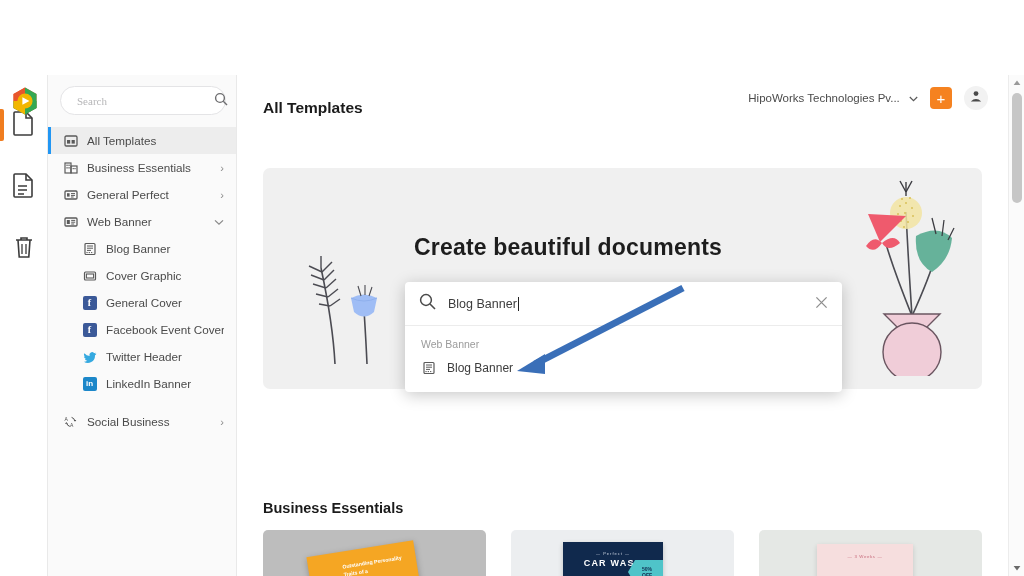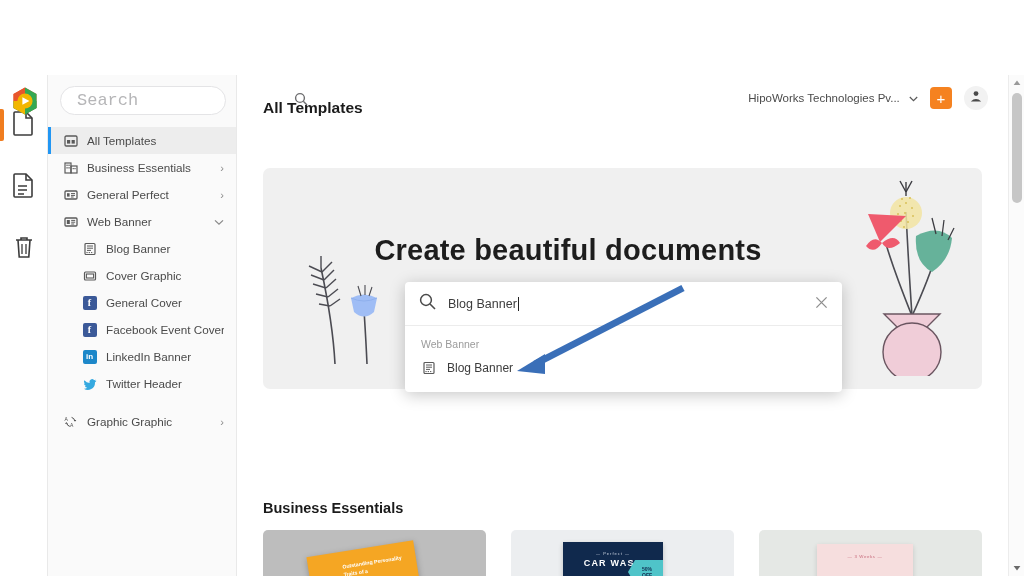--- a/index.html
+++ b/index.html
@@ -33,22 +33,22 @@
   
   .logo-wrap { position:absolute; top:86px; left:10px; width:30px; height:30px; z-index:6; }
 
   
   .topsearch {
     position:absolute; top:86px; left:60px; width:166px; height:29px;
     border:1px solid #e4e4e6; border-radius:16px; background:#fff;
     display:flex; align-items:center; padding:0 10px 0 14px;
   }
   .topsearch input {
-    border:none; outline:none; flex:1; font-size:17px; color:#555;
-    font-family:Liberation Mono, monospace; background:transparent;
+    border:none; outline:none; flex:1; font-size:11px; color:#555;
+    font-family:Liberation Serif, serif; background:transparent;
   }
   .topsearch input::placeholder { color:#b6b6b8; }
 
   
   .header-right { position:absolute; top:86px; right:36px; display:flex; align-items:center; gap:12px; z-index:6; }
   .org-name { font-size:11.5px; color:#4b4b4b; white-space:nowrap; cursor:pointer;margin-left:41px; }
   .chev-down-sm { display:inline-block; margin-left:6px; }
   .plus-btn {
     width:22px; height:22px; background:#f58220; border-radius:4px;
     display:flex; align-items:center; justify-content:center; cursor:pointer;
@@ -82,21 +82,21 @@
   
   .content { position:absolute; top:0; left:237px; width:771px; height:501px; background:#fff; overflow:hidden; }
   .page-title { font-size:15.5px; font-weight:bold; color:#1b1b1b; padding:24px 0 0 26px; }
 
   .hero {
     position:absolute; top:93px; left:26px; width:719px; height:221px;
     background:#f0f0f0; border-radius:7px; overflow:hidden;
   }
   .hero-title {
     position:absolute; top:66px; left:0; width:610px; text-align:center;
-    font-size:29px; font-weight:bold; color:#1d1d1d; letter-spacing:.2px;
+    font-size:23px; font-weight:bold; color:#1d1d1d; letter-spacing:.2px;
   }
   .deco-left { position:absolute; left:38px; top:78px; }
   .deco-right { position:absolute; right:12px; top:8px; }
 
   .section-title { position:absolute; top:425px; left:26px; font-size:14.5px; font-weight:bold; color:#1b1b1b; }
 
   .cards { position:absolute; top:455px; left:26px; width:745px; display:flex; gap:25px; }
   .card { width:223px; height:110px; border-radius:5px; overflow:hidden; position:relative; cursor:pointer; }
   .card-1 { background:#bdbdbd; }
   .card-2 { background:#eceef0; }
@@ -272,46 +272,46 @@
       <span class="lbl">General Cover</span>
     </div>
     <div class="nav-item nav-sub">
       <span class="ico">
         <span class="sq" style="background:#3b5998">f</span>
       </span>
       <span class="lbl">Facebook Event Cover</span>
     </div>
     <div class="nav-item nav-sub">
       <span class="ico">
+        <svg width="14" height="14" viewBox="0 0 14 14">
+            <path d="M13 3.4c-.45.2-.95.34-1.45.4.52-.32.92-.8 1.1-1.4-.5.3-1.05.52-1.64.64A2.55 2.55 0 0 0 6.6 5.4c0 .2.02.4.06.58A7.26 7.26 0 0 1 1.4 3.2a2.56 2.56 0 0 0 .8 3.42c-.42-.01-.82-.13-1.16-.32v.03c0 1.24.88 2.28 2.05 2.52-.4.1-.82.12-1.2.04a2.56 2.56 0 0 0 2.4 1.78A5.12 5.12 0 0 1 .9 11.8a7.23 7.23 0 0 0 11.12-6.1c0-.11 0-.22-.01-.33.5-.36.93-.8 1.28-1.3z" fill="#35a9e0"></path>
+          </svg>
+      </span>
+      <span class="lbl">Twitter Header</span>
+    </div>
+    <div class="nav-item nav-sub">
+      <span class="ico">
         <span class="sq" style="background:#1c87c9;font-size:8px;font-family:'Liberation Sans',sans-serif">in</span>
       </span>
       <span class="lbl">LinkedIn Banner</span>
-    </div>
-    <div class="nav-item nav-sub">
-      <span class="ico">
-        <svg width="14" height="14" viewBox="0 0 14 14">
-            <path d="M13 3.4c-.45.2-.95.34-1.45.4.52-.32.92-.8 1.1-1.4-.5.3-1.05.52-1.64.64A2.55 2.55 0 0 0 6.6 5.4c0 .2.02.4.06.58A7.26 7.26 0 0 1 1.4 3.2a2.56 2.56 0 0 0 .8 3.42c-.42-.01-.82-.13-1.16-.32v.03c0 1.24.88 2.28 2.05 2.52-.4.1-.82.12-1.2.04a2.56 2.56 0 0 0 2.4 1.78A5.12 5.12 0 0 1 .9 11.8a7.23 7.23 0 0 0 11.12-6.1c0-.11 0-.22-.01-.33.5-.36.93-.8 1.28-1.3z" fill="#35a9e0"></path>
-          </svg>
-      </span>
-      <span class="lbl">Twitter Header</span>
     </div>
 
     <div style="height:11px"></div>
     <div class="nav-item">
       <span class="ico">
         <svg width="14" height="14" viewBox="0 0 14 14">
             <text x="0.6" y="6" font-size="5" fill="#4a4a4a" font-family="Liberation Sans">A</text>
             <text x="6" y="12.4" font-size="5" fill="#4a4a4a" font-family="Liberation Sans">A</text>
             <path d="M7.6 2.4a4.4 4.4 0 0 1 3.2 3.4" fill="none" stroke="#4a4a4a" stroke-width="1"></path>
             <path d="M10.2 5.2l.8 1 .9-1.1" fill="none" stroke="#4a4a4a" stroke-width="1"></path>
             <path d="M5.8 11.4A4.4 4.4 0 0 1 2.6 8" fill="none" stroke="#4a4a4a" stroke-width="1"></path>
             <path d="M3.2 8.6l-.8-1-.9 1.1" fill="none" stroke="#4a4a4a" stroke-width="1"></path>
           </svg>
       </span>
-      <span class="lbl">Graphic Graphic</span>
+      <span class="lbl">Social Business</span>
       <span class="chev">›</span>
     </div>
   </div>
 
   <div class="content">
     <div class="page-title">All Templates</div>
 
     <div class="hero">
       <div class="hero-title">Create beautiful documents</div>
 

